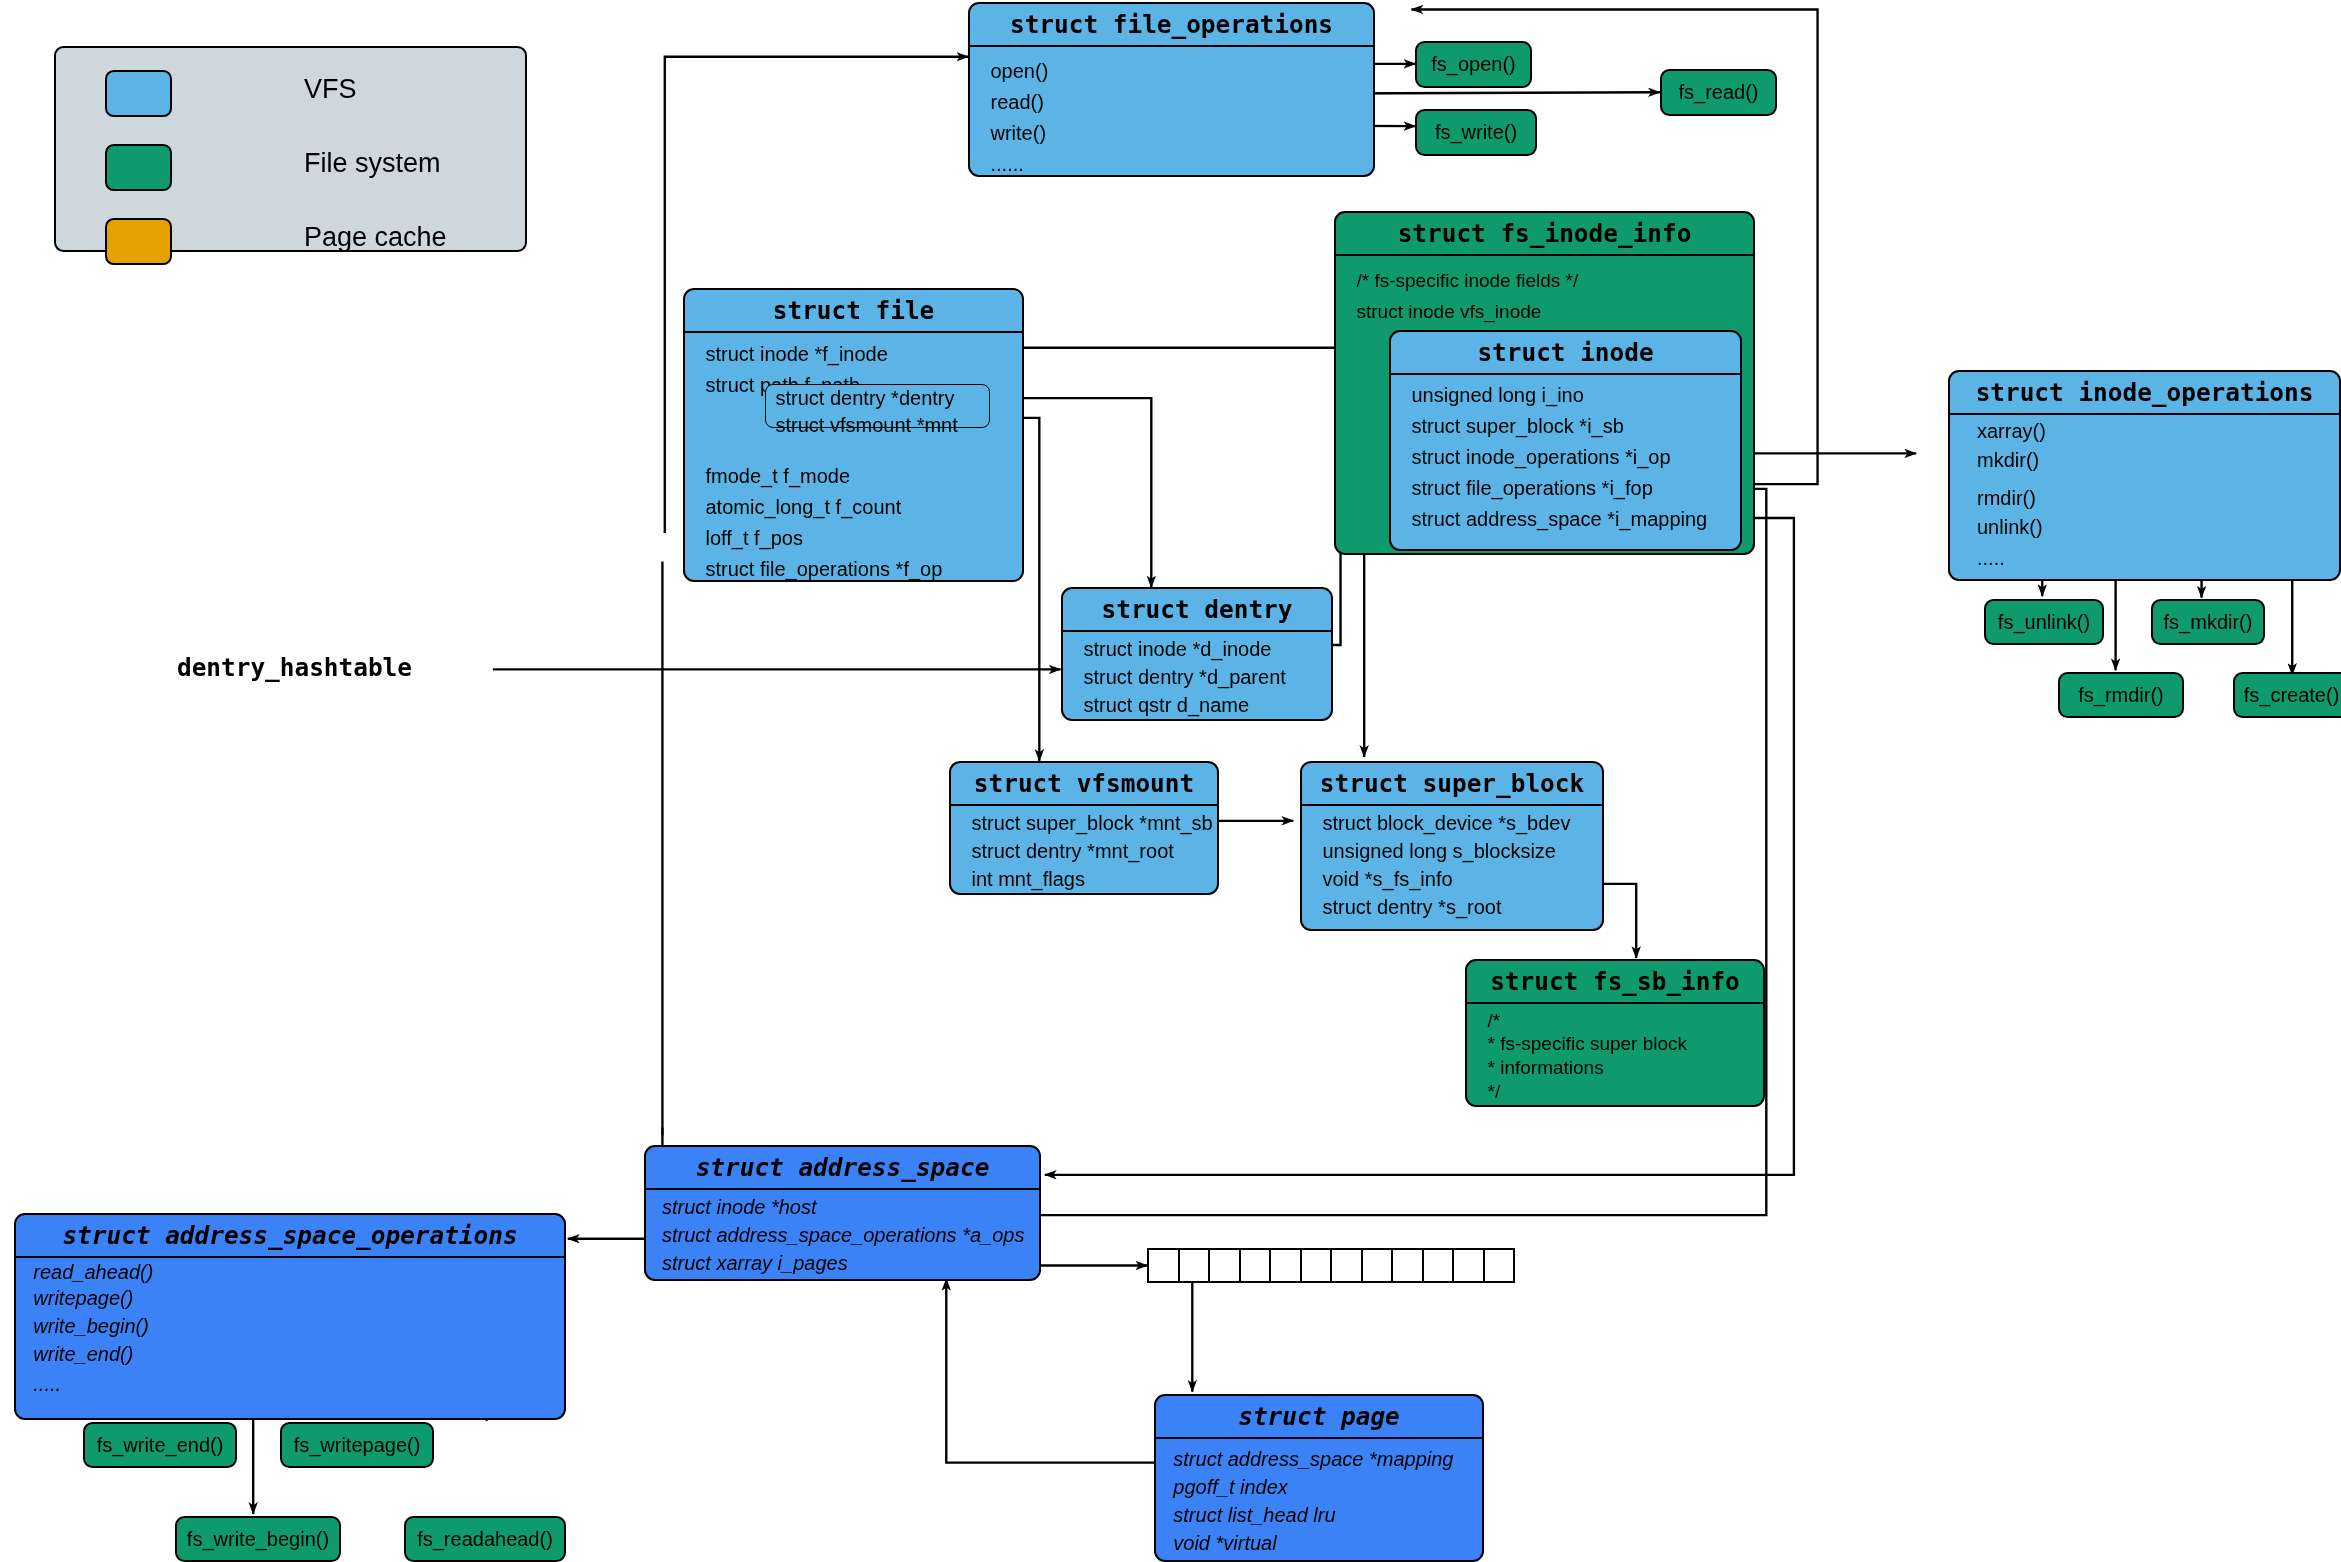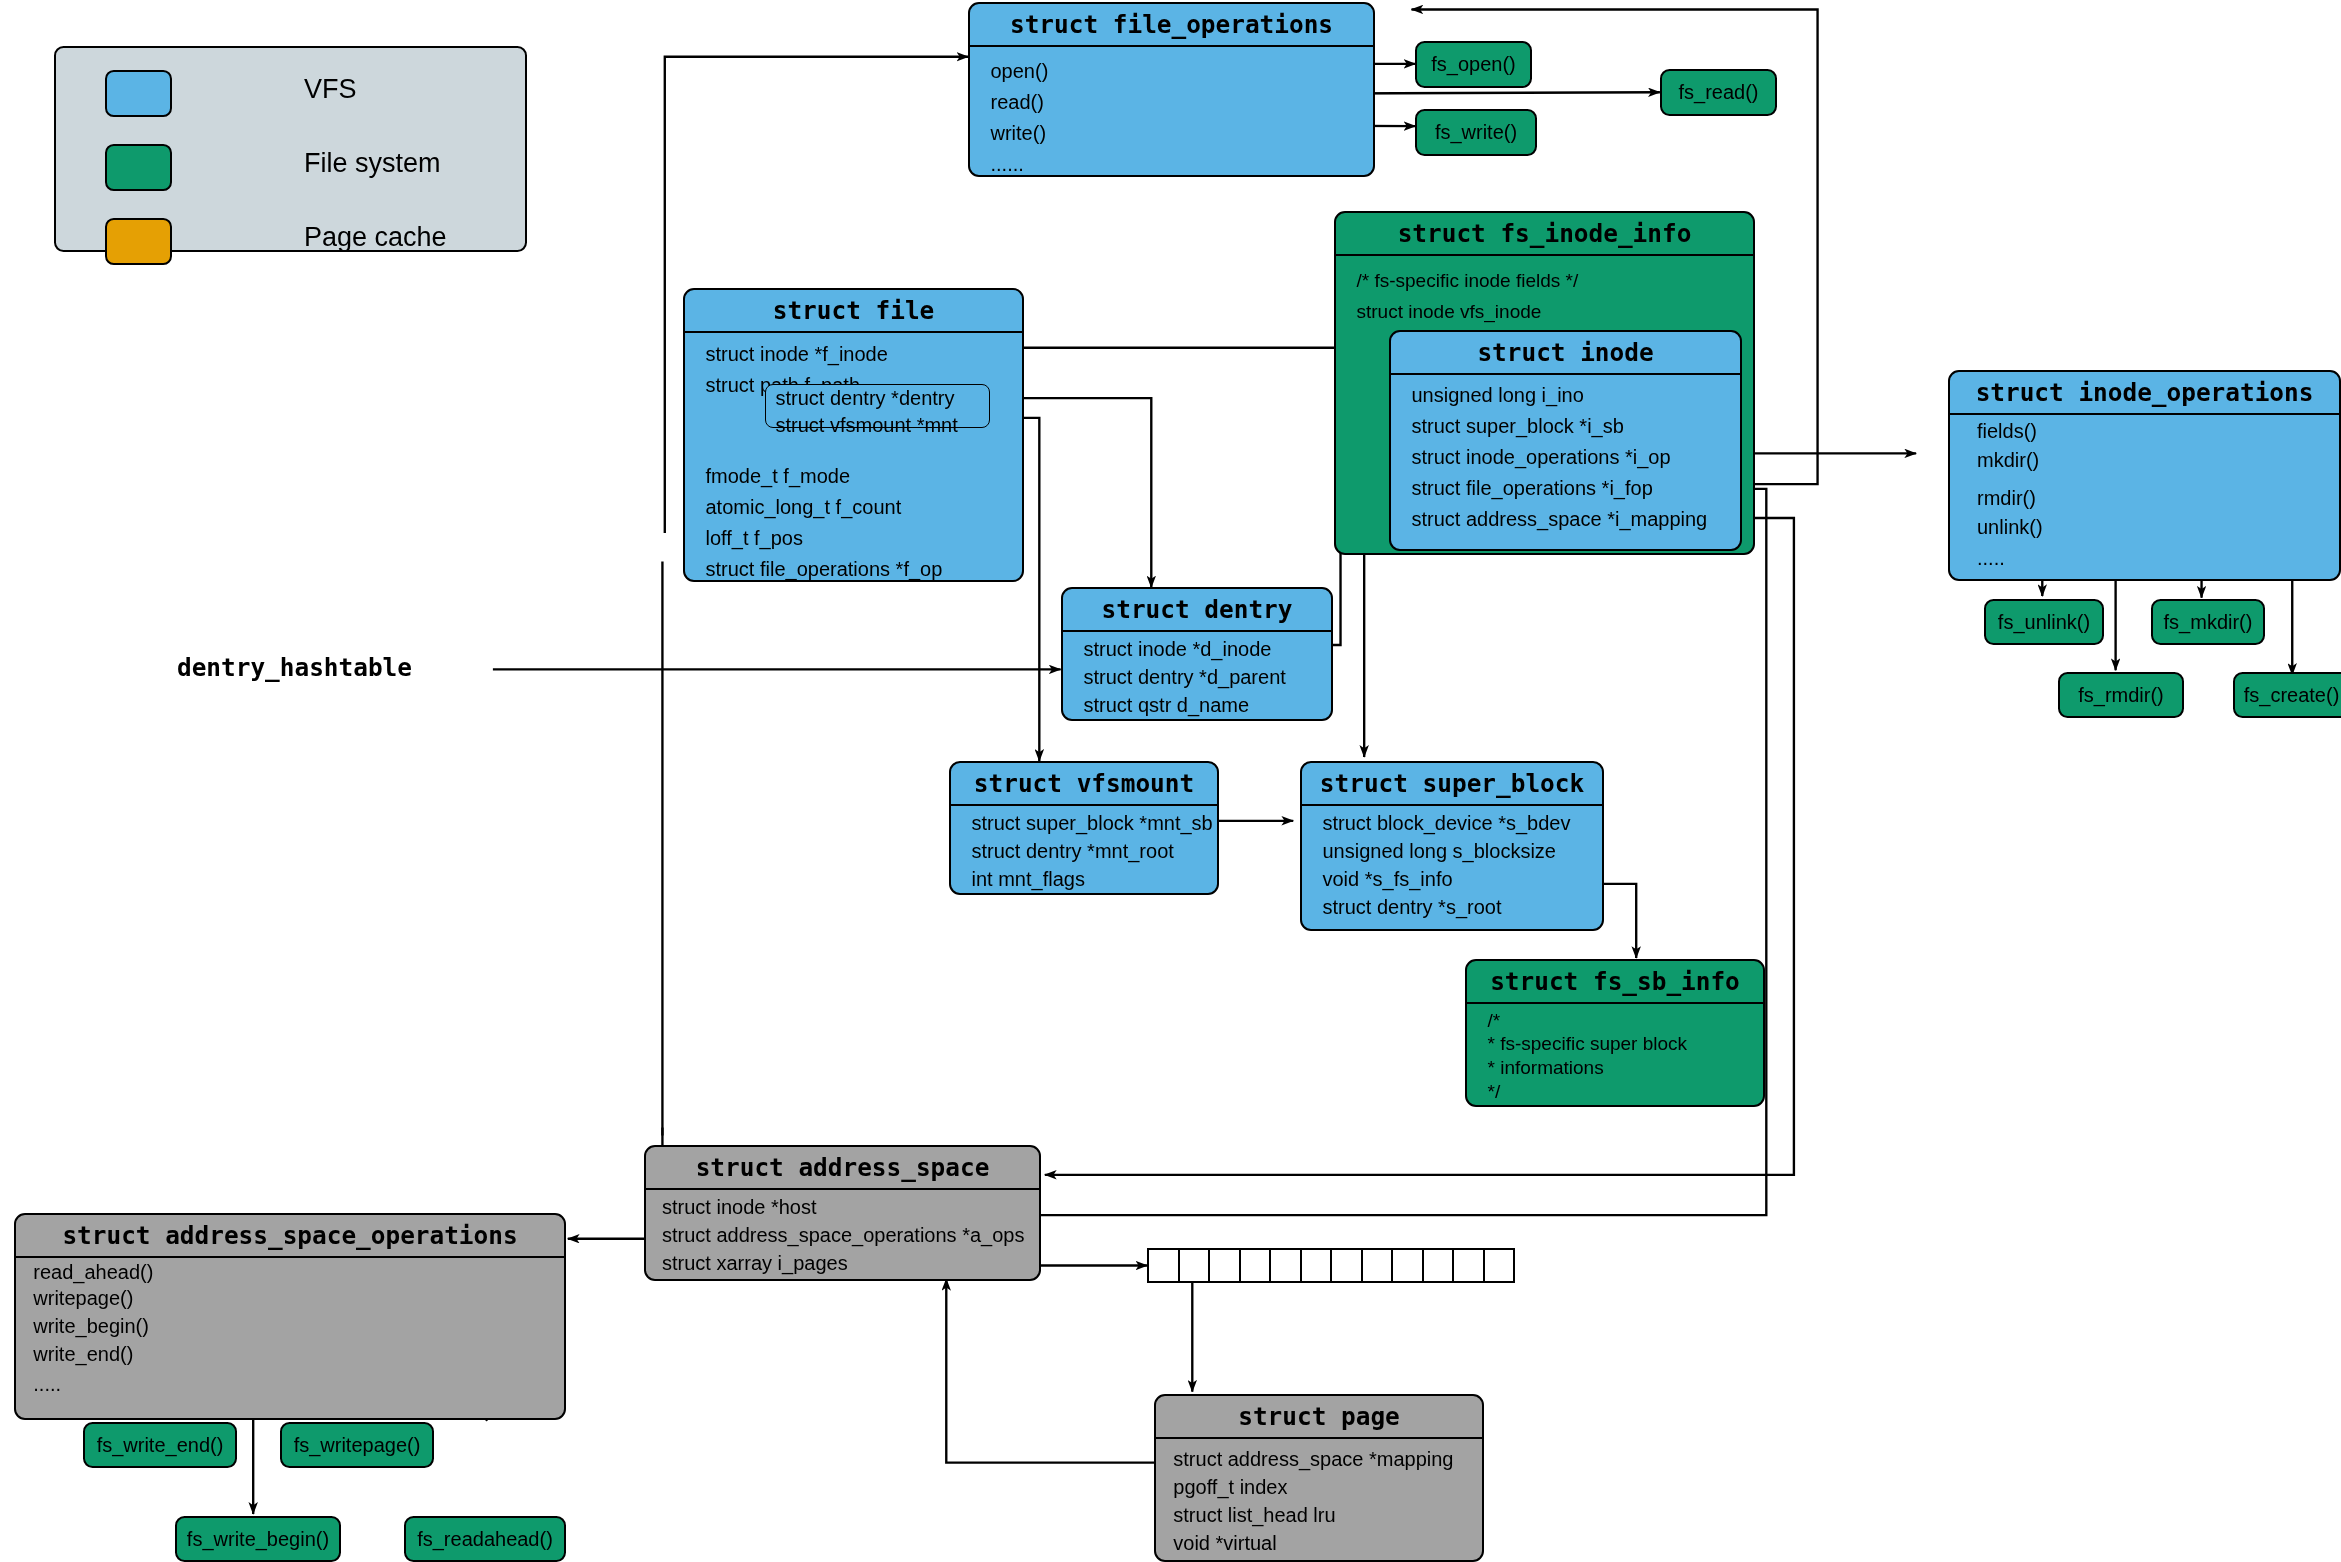--- a/index.html
+++ b/index.html
@@ -6,21 +6,21 @@
   body{font-family:"Liberation Sans", sans-serif;}
   #stage{position:relative;width:2342px;height:1562px;background:#fff;overflow:hidden;}
   svg#wires{position:absolute;left:0;top:0;width:2342px;height:1562px;pointer-events:none;}
   .box{position:absolute;box-sizing:border-box;border:2.4px solid #000;border-radius:11px;overflow:hidden;}
   .box .hdr{font-family:"DejaVu Sans Mono","Liberation Mono",monospace;font-weight:bold;text-align:center;
             font-size:24.4px;letter-spacing:0px;padding:8px 4.7px 7px 4.7px;border-bottom:2.4px solid #000;line-height:1.05;}
   .box .body{padding:8px 0 9.5px 0;}
   .box .row{font-size:20px;line-height:1.0;padding:5.5px 0 5.5px 20.5px;white-space:nowrap;}
   .vfs{background:#5BB4E5;}
   .fs{background:#0E9A6C;}
-  .pc{background:#a3a3a3;}
+  .pc{background:#3b82f6;font-style:italic;}
   .leaf{position:absolute;box-sizing:border-box;border:2.4px solid #000;border-radius:9.5px;background:#0E9A6C;
         display:flex;align-items:center;justify-content:center;font-size:20px;color:#000;white-space:nowrap;}
   .legend{position:absolute;background:#CDD7DC;border:2.4px solid #000;border-radius:9.5px;}
   .legend .sw{position:absolute;border:2.4px solid #000;border-radius:8.7px;width:63px;height:43px;}
   .legend .lb{position:absolute;font-size:27px;color:#000;white-space:nowrap;}
   .plain{position:absolute;font-family:"DejaVu Sans Mono","Liberation Mono",monospace;font-weight:bold;
          font-size:24.4px;color:#000;white-space:nowrap;}
   .nested{position:absolute;box-sizing:border-box;border:1.6px solid #000;border-radius:8px;background:#5BB4E5;}
   .nested .row{font-size:20px;line-height:1.0;padding:3.2px 0 3.2px 9.5px;white-space:nowrap;}
   .xarray{position:absolute;border:2.4px solid #000;display:flex;background:#fff;box-sizing:border-box;}
@@ -158,21 +158,21 @@
       <div class="row">struct super_block *i_sb</div>
       <div class="row">struct inode_operations *i_op</div>
       <div class="row">struct file_operations *i_fop</div>
       <div class="row">struct address_space *i_mapping</div>
     </div>
   </div>
 
   <div class="box vfs" style="left:1948px;top:370px;width:393px;height:211px;">
     <div class="hdr">struct inode_operations</div>
     <div class="body" style="padding-top:3.2px;">
-      <div class="row" style="padding-left:27px;padding-top:3.2px;padding-bottom:4.7px;">fields()</div>
+      <div class="row" style="padding-left:27px;padding-top:3.2px;padding-bottom:4.7px;">xarray()</div>
       <div class="row" style="padding-left:27px;padding-top:4.7px;padding-bottom:4.7px;">mkdir()</div>
       <div class="row" style="padding-left:27px;padding-top:4.7px;padding-bottom:4.7px;margin-top:8px;">rmdir()</div>
       <div class="row" style="padding-left:27px;padding-top:4.7px;padding-bottom:4.7px;">unlink()</div>
       <div class="row" style="padding-left:27px;padding-top:6.3px;">.....</div>
     </div>
   </div>
 
   <div class="leaf" style="left:1984px;top:599px;width:120px;height:46px;">
     <span>fs_unlink()</span>
   </div>

